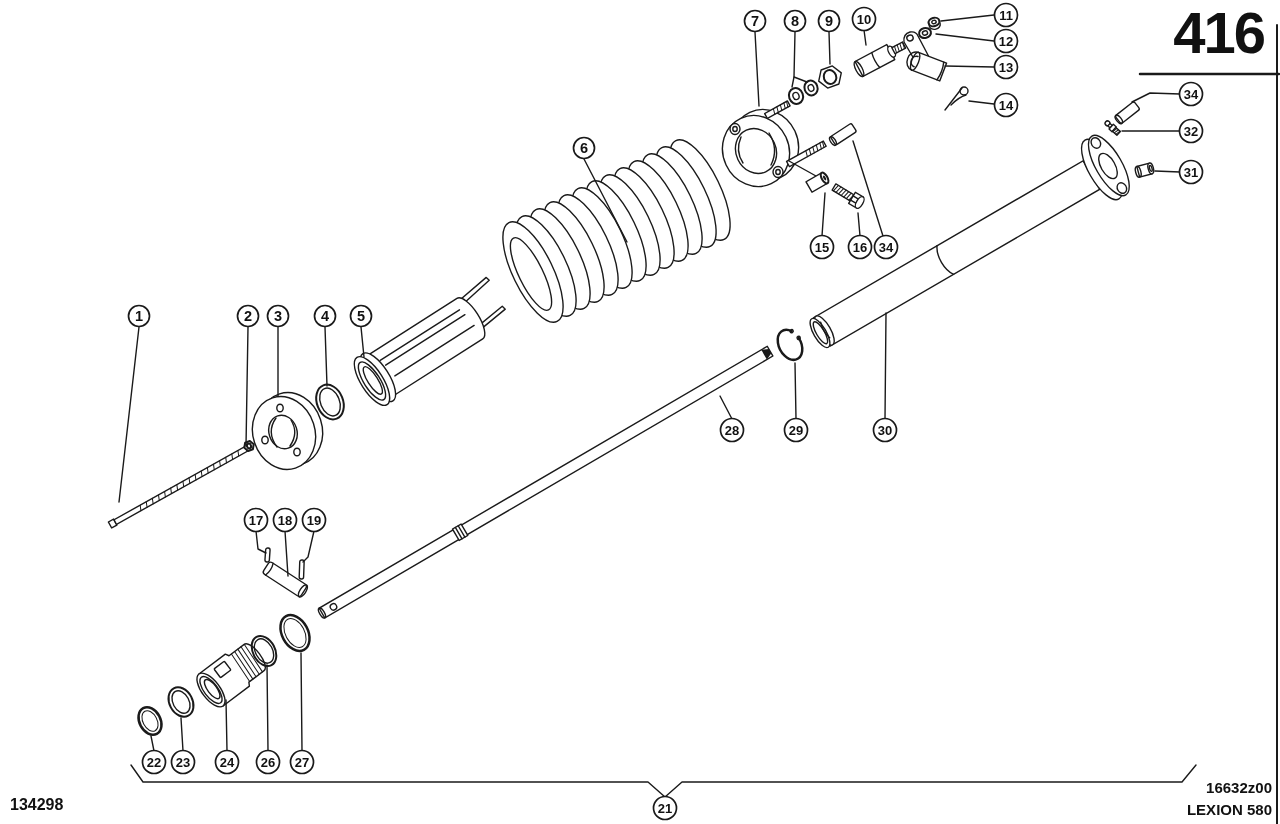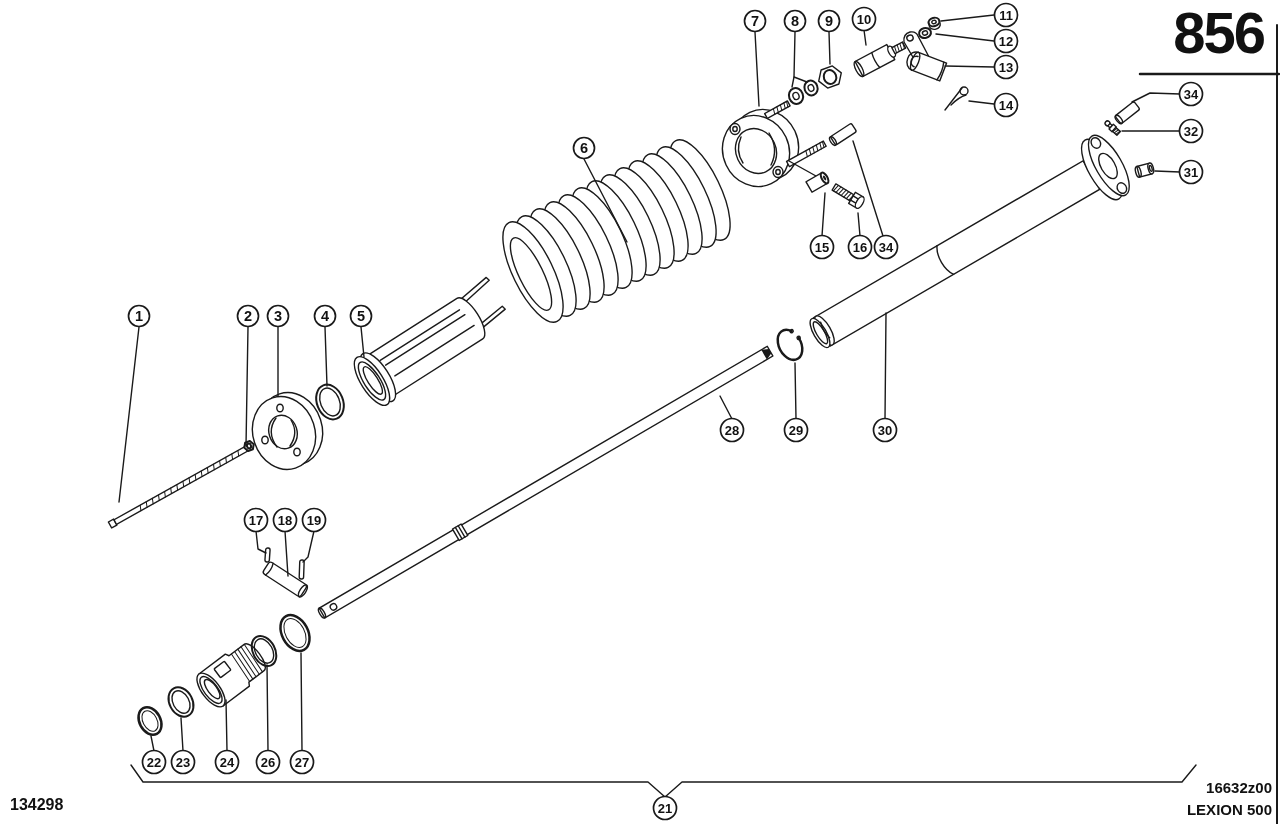--- a/index.html
+++ b/index.html
@@ -430,16 +430,16 @@
         <circle cx="1191" cy="131" r="11.5"></circle>
         <text x="1191" y="135.5" font-size="13">32</text>
       </g>
       <g class="callout">
         <circle cx="1191" cy="94" r="11.5"></circle>
         <text x="1191" y="98.5" font-size="13">34</text>
       </g>
     </g>
 </svg>
 
-<div class="pagenum">856</div>
+<div class="pagenum">416</div>
 <div class="footL">134298</div>
 <div class="footR1">16632z00</div>
-<div class="footR2">LEXION 500</div>
+<div class="footR2">LEXION 580</div>
 
 </body></html>

